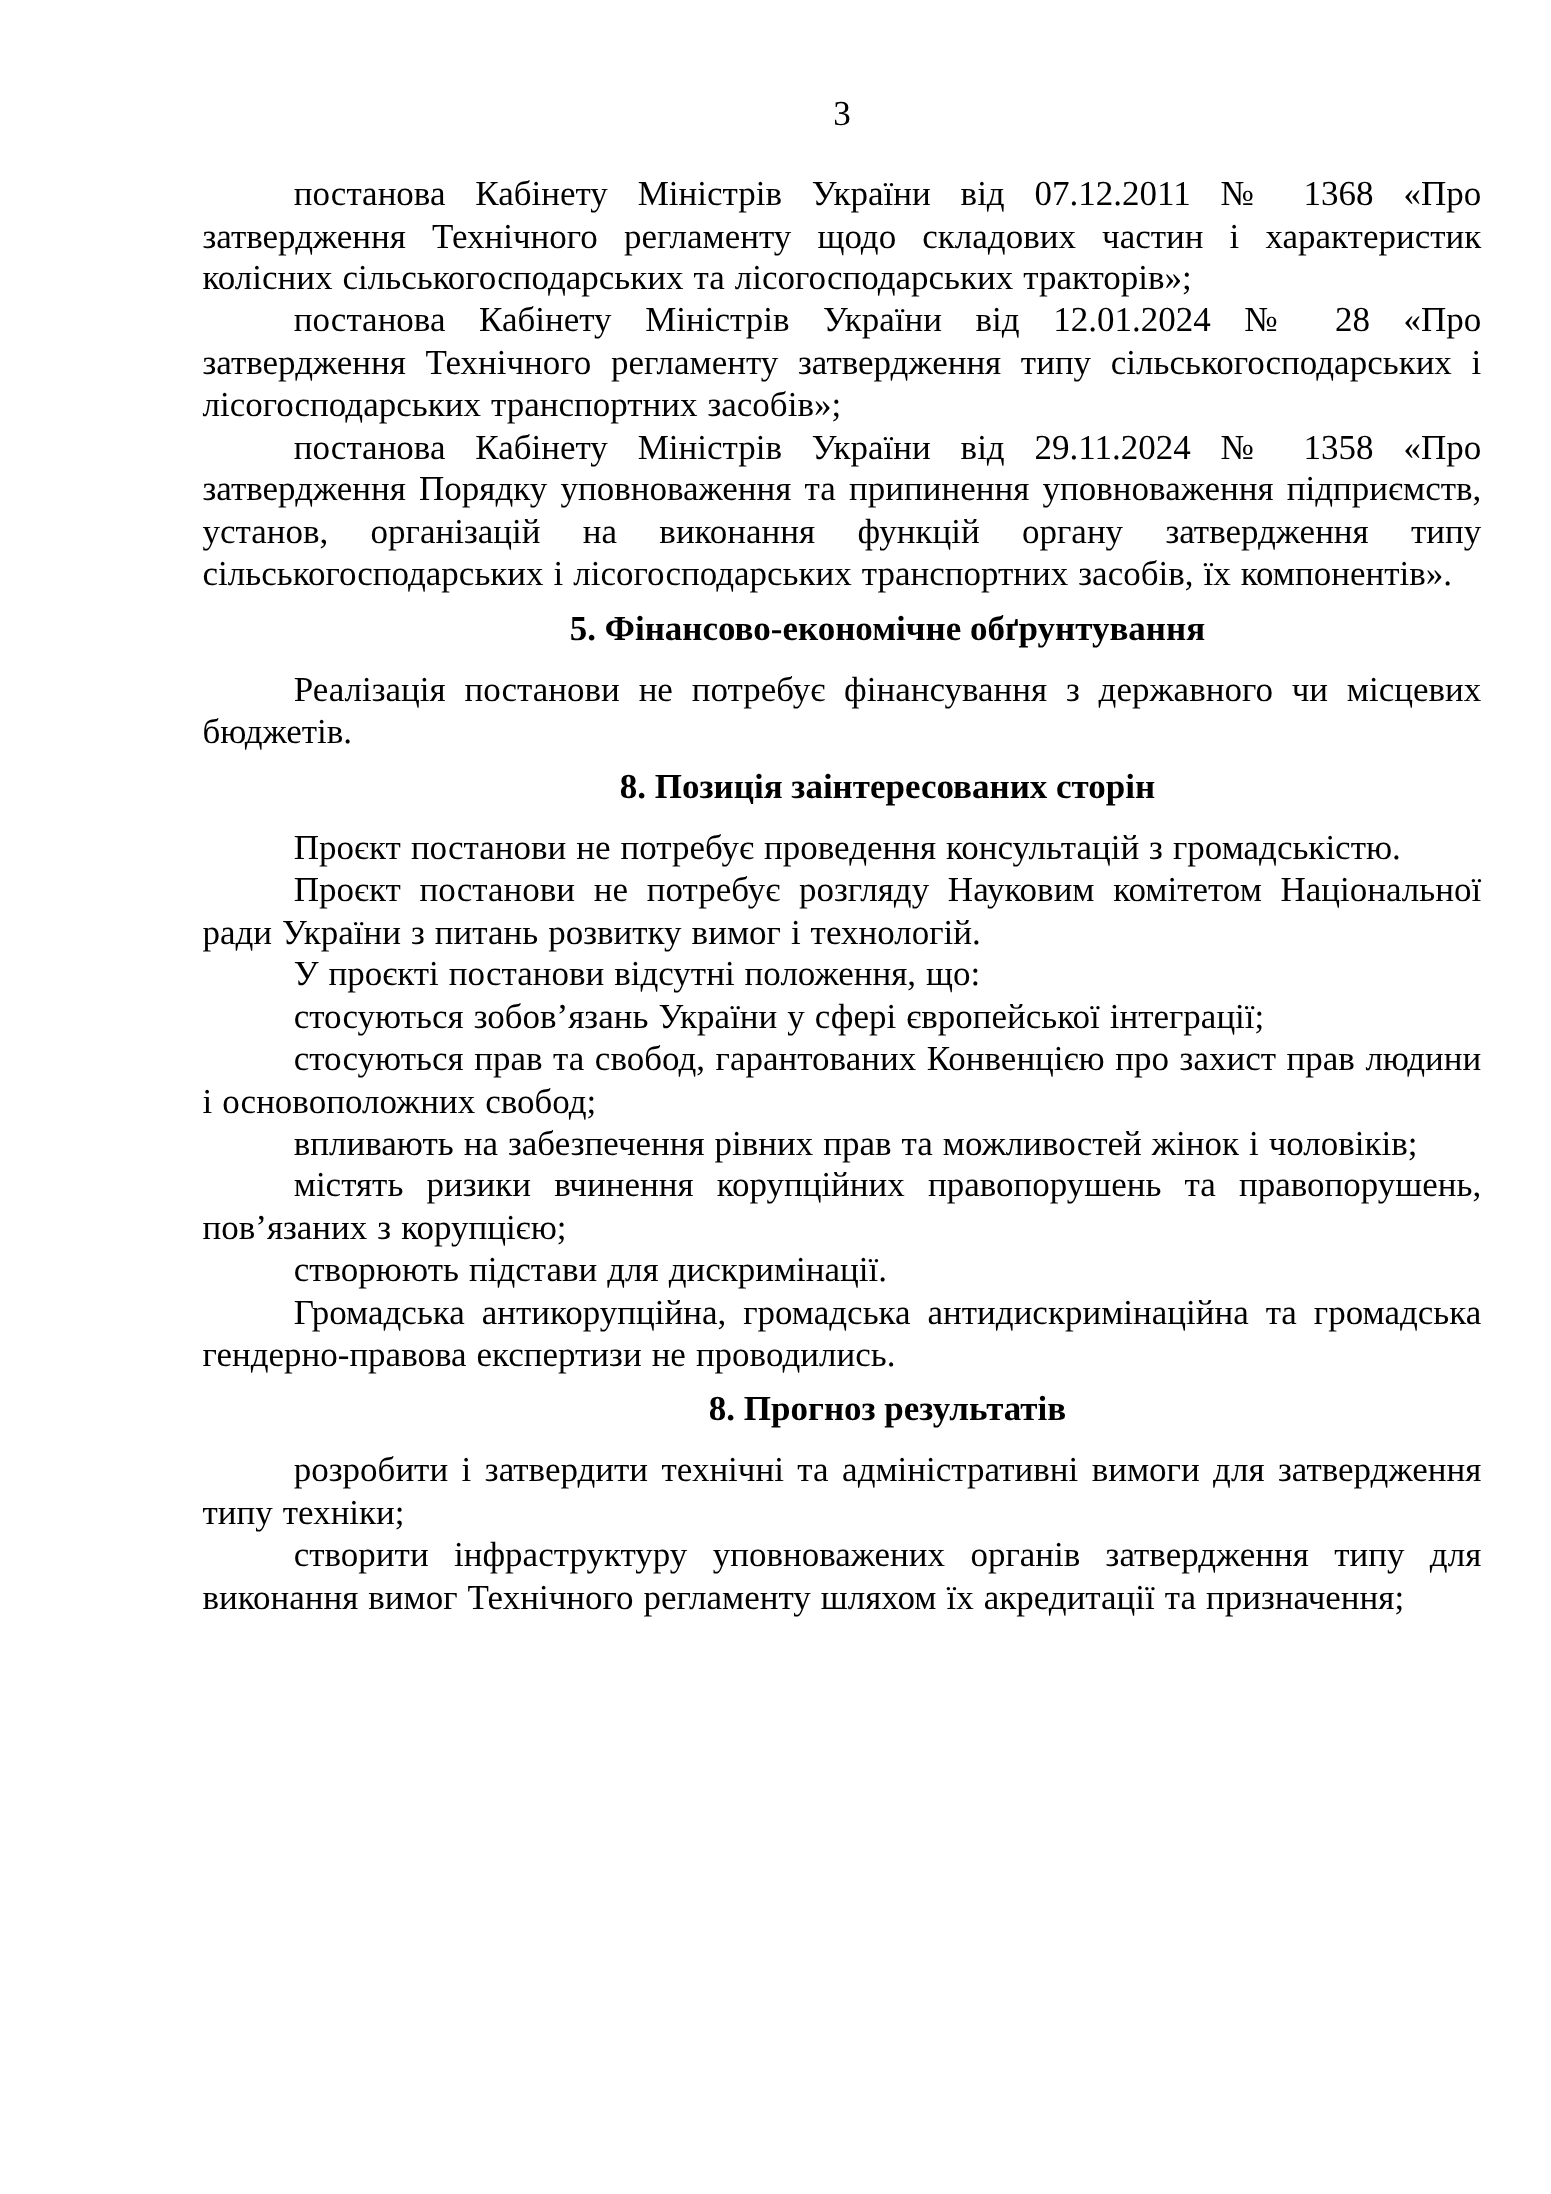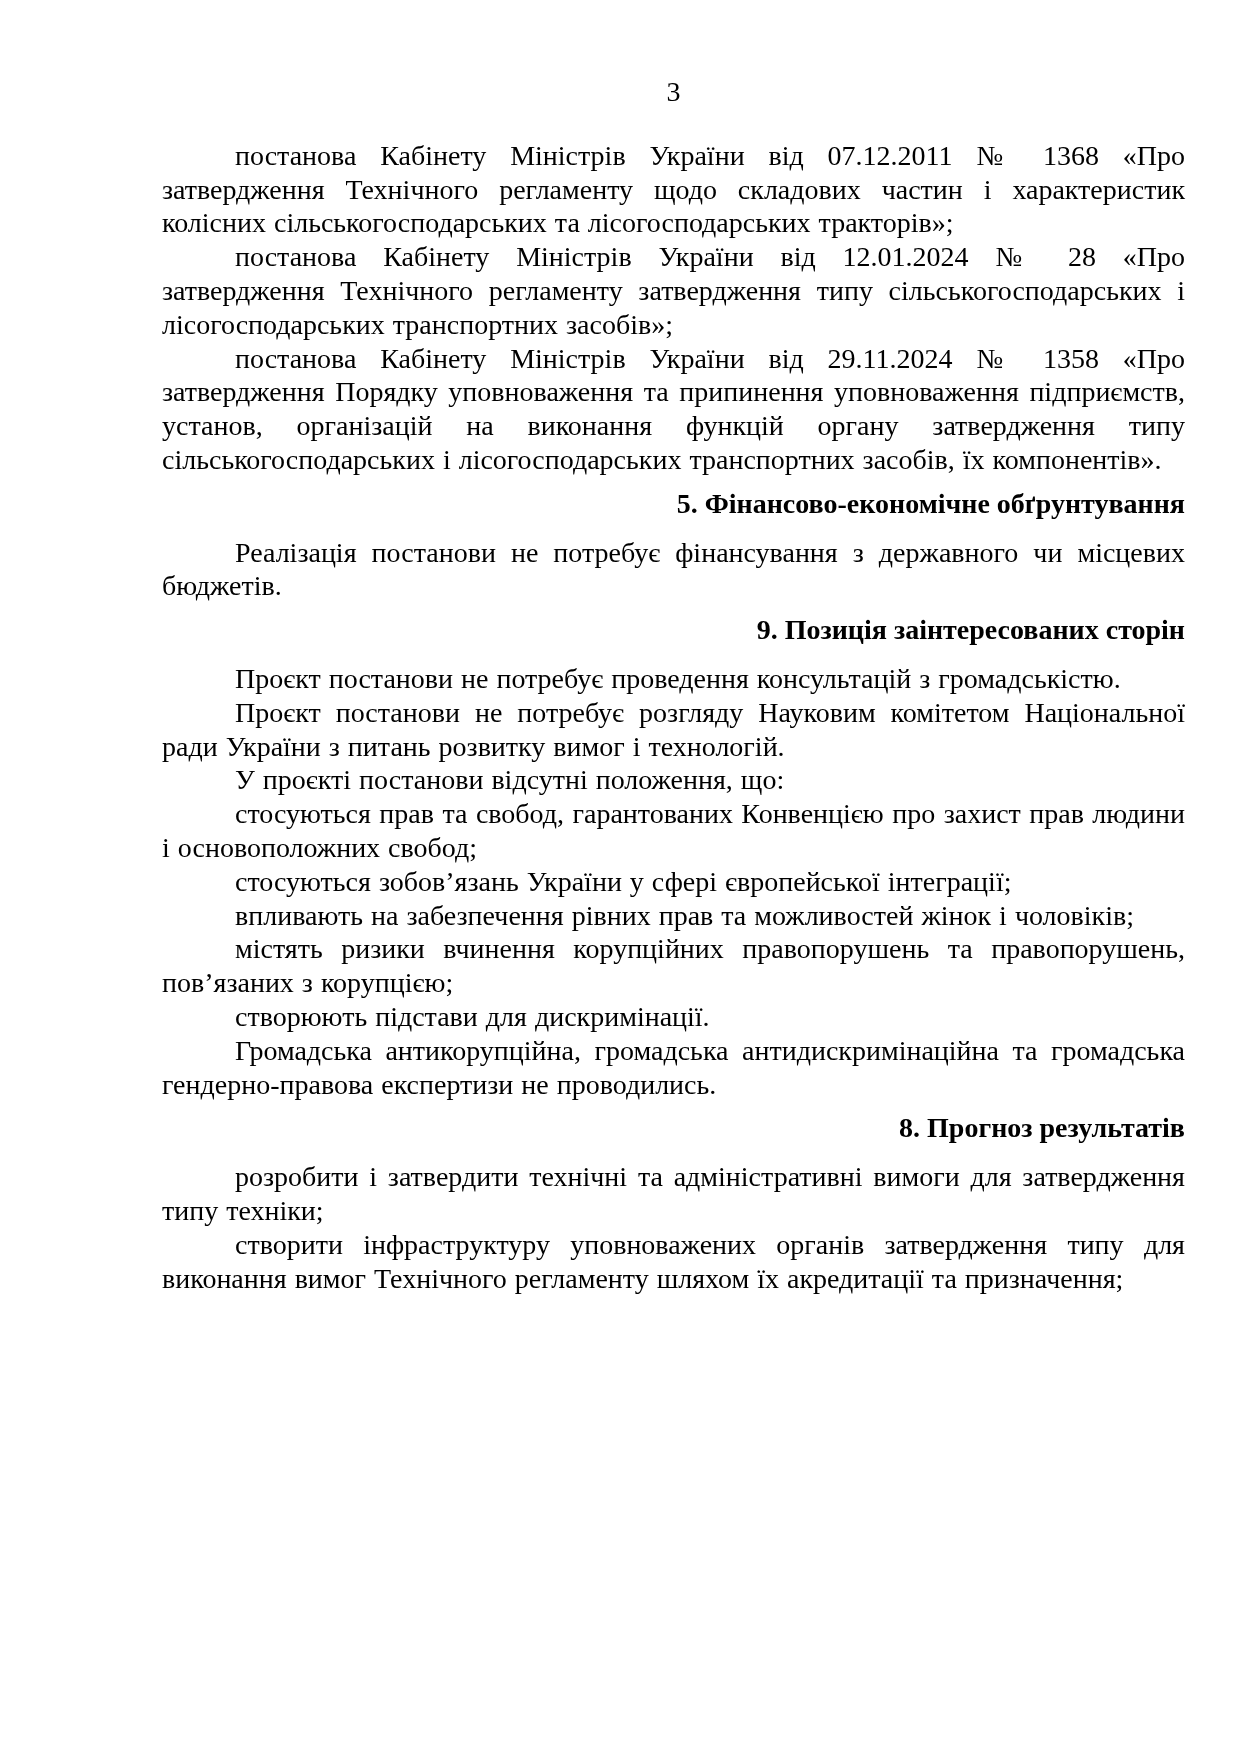--- a/index.html
+++ b/index.html
@@ -33,43 +33,43 @@
     text-indent: 73px;
     word-spacing: 1px;
   }
   p.no-indent {
     text-indent: 0;
   }
   p.heading {
     margin: 10px 0 15px 0;
     font-weight: bold;
     text-indent: 73px;
-    text-align: right;
+    text-align: center;
   }
 </style>
 </head>
 <body>
 
 <div class="page">
   <div class="page-number">3</div>
 
   <p class="body-par">постанова Кабінету Міністрів України від 07.12.2011 № 1368 «Про затвердження Технічного регламенту щодо складових частин і характеристик колісних сільськогосподарських та лісогосподарських тракторів»;</p>
   <p class="body-par">постанова Кабінету Міністрів України від 12.01.2024 № 28 «Про затвердження Технічного регламенту затвердження типу сільськогосподарських і лісогосподарських транспортних засобів»;</p>
   <p class="body-par">постанова Кабінету Міністрів України від 29.11.2024 № 1358 «Про затвердження Порядку уповноваження та припинення уповноваження підприємств, установ, організацій на виконання функцій органу затвердження типу сільськогосподарських і лісогосподарських транспортних засобів, їх компонентів».</p>
 
   <p class="heading">5. Фінансово-економічне обґрунтування</p>
   <p class="body-par">Реалізація постанови не потребує фінансування з державного чи місцевих бюджетів.</p>
 
-  <p class="heading">9. Позиція заінтересованих сторін</p>
+  <p class="heading">8. Позиція заінтересованих сторін</p>
   <p class="body-par">Проєкт постанови не потребує проведення консультацій з громадськістю.</p>
   <p class="body-par">Проєкт постанови не потребує розгляду Науковим комітетом Національної ради України з питань розвитку вимог і технологій.</p>
 
   <p class="body-par">У проєкті постанови відсутні положення, що:</p>
+  <p class="body-par">стосуються зобов’язань України у сфері європейської інтеграції;</p>
   <p class="body-par">стосуються прав та свобод, гарантованих Конвенцією про захист прав людини і основоположних свобод;</p>
-  <p class="body-par">стосуються зобов’язань України у сфері європейської інтеграції;</p>
   <p class="body-par">впливають на забезпечення рівних прав та можливостей жінок і чоловіків;</p>
   <p class="body-par">містять ризики вчинення корупційних правопорушень та правопорушень, пов’язаних з корупцією;</p>
   <p class="body-par">створюють підстави для дискримінації.</p>
   <p class="body-par">Громадська антикорупційна, громадська антидискримінаційна та громадська гендерно-правова експертизи не проводились.</p>
 
   <p class="heading">8. Прогноз результатів</p>
   <p class="body-par">розробити і затвердити технічні та адміністративні вимоги для затвердження типу техніки;</p>
   <p class="body-par">створити інфраструктуру уповноважених органів затвердження типу для виконання вимог Технічного регламенту шляхом їх акредитації та призначення;</p>
 </div>
 

